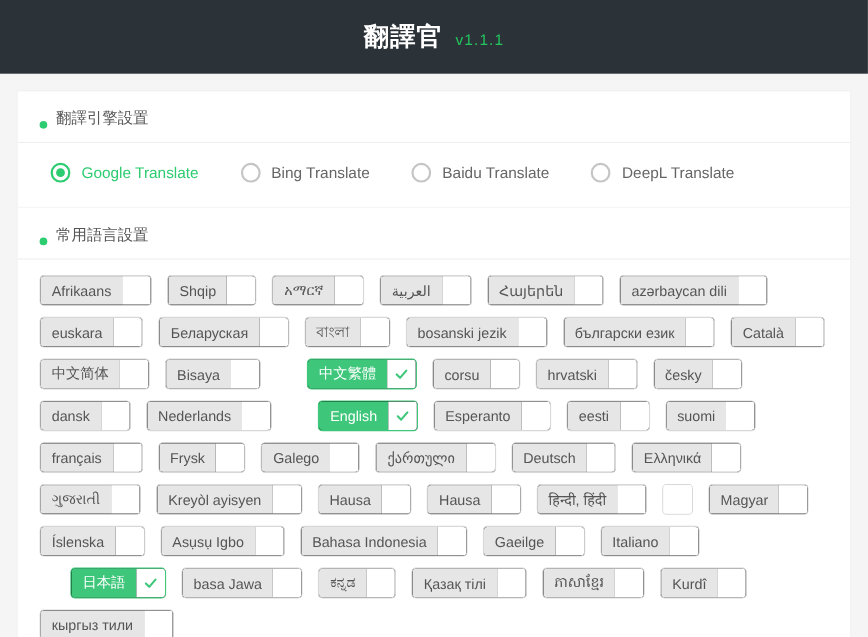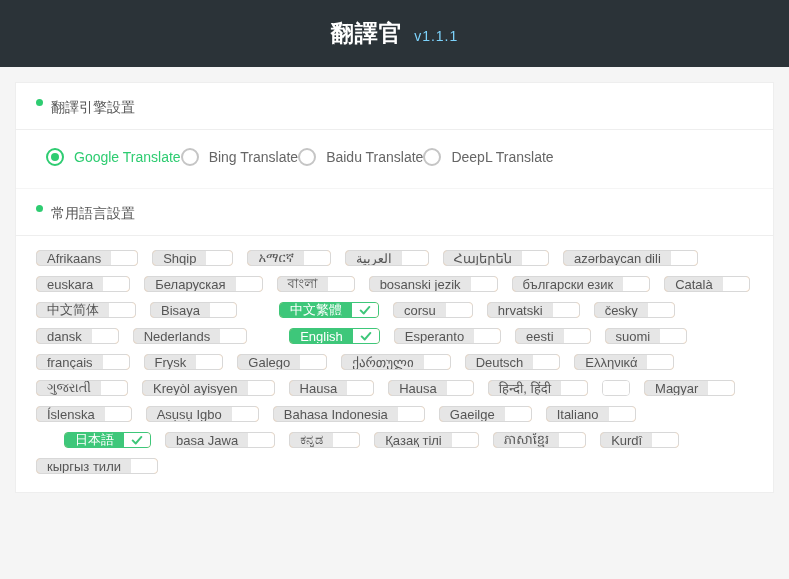--- a/index.html
+++ b/index.html
@@ -15,46 +15,47 @@
     color: #fff;
     text-align: center;
     padding: 18px 0;
     font-size: 23px;
     font-weight: 600;
     letter-spacing: 1px;
   }
   .header .ver {
     font-size: 14px;
     font-weight: 400;
-    color: #7dd3fc;
+    color: #22c55e;
     margin-left: 4px;
   }
   .content {
     background: #fff;
     margin: 15px;
     border: 1px solid #eee;
   }
   .section-title {
     padding: 16px 20px 12px 20px;
     color: #555;
     font-size: 14px;
     display: flex;
-    align-items: flex-start;
+    align-items: flex-end;
     gap: 8px;
   }
   .bullet {
     width: 7px;
     height: 7px;
     background: #2ecc71;
     border-radius: 50%;
     display: inline-block;
   }
   .engines {
     display: flex;
     align-items: center;
+    gap: 38px;
     padding: 18px 30px 22px 30px;
     border-top: 1px solid #eee;
     border-bottom: 1px solid #f5f5f5;
   }
   .radio {
     display: flex;
     align-items: center;
     gap: 10px;
     cursor: pointer;
     font-size: 14px;
@@ -87,24 +88,24 @@
     display: flex;
     flex-wrap: wrap;
     gap: 10px 14px;
     border-top: 1px solid #eee;
   }
   .lang {
     display: inline-flex;
     align-items: stretch;
     border: 1px solid #d8d8d8;
     border-radius: 4px;
-    height: 16px;
+    height: 28px;
     font-size: 13px;
     overflow: hidden;
-    background: #fdba74;
+    background: #000000;
   }
   .lang .name {
     background: #e6e6e6;
     padding: 0 10px;
     display: flex;
     align-items: center;
     color: #555;
     white-space: nowrap;
   }
   .lang .toggle {

